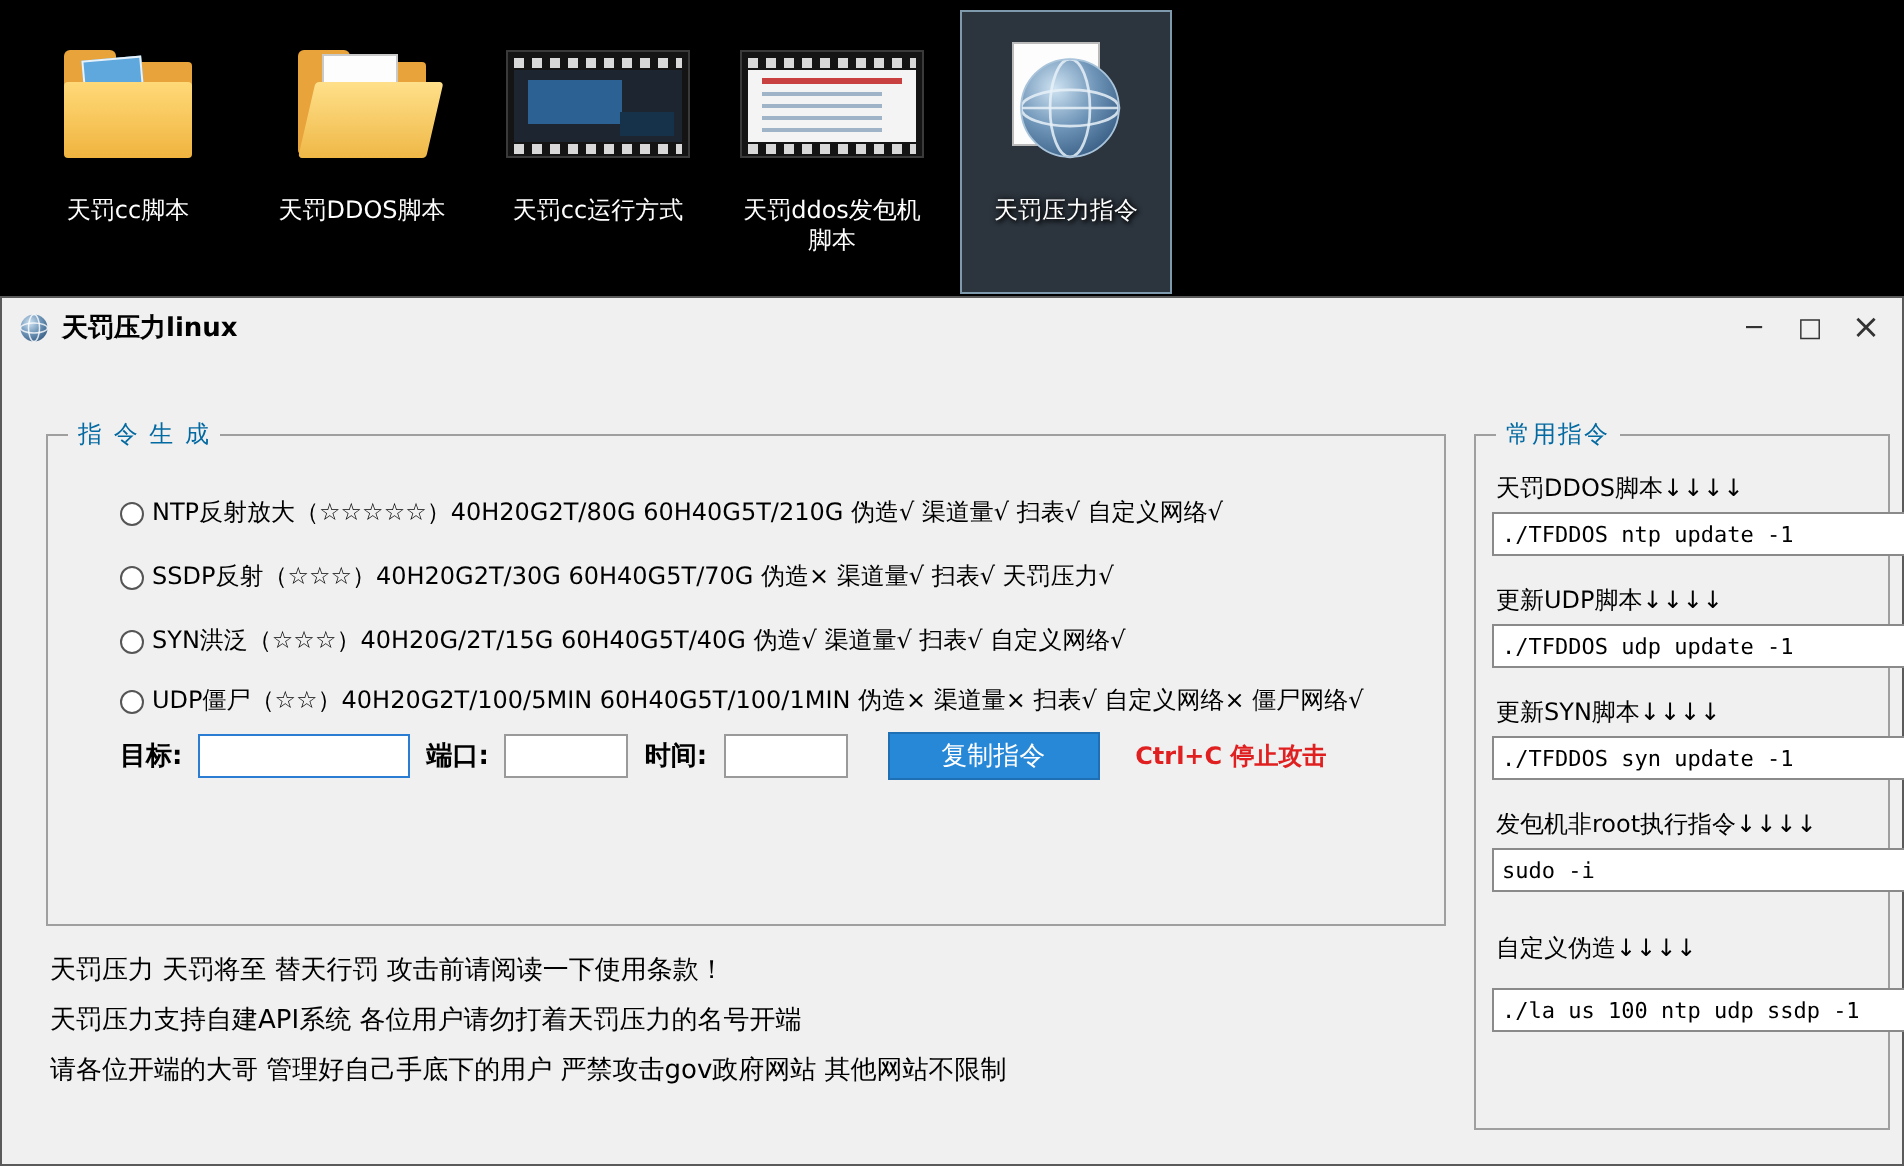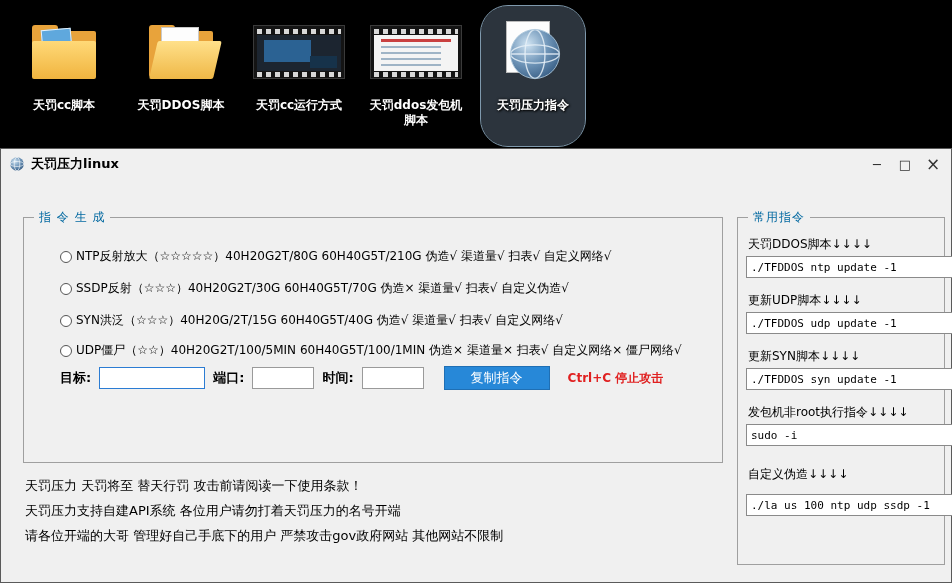--- a/index.html
+++ b/index.html
@@ -2,22 +2,22 @@
 <html><head>
 <meta charset="utf-8">
 <style>
   * { margin:0; padding:0; box-sizing:border-box; }
   html,body { background:#222; }
   body { font-family:"DejaVu Sans","Liberation Sans",sans-serif; }
   .screen { position:relative; width:952px; height:583px; overflow:hidden; background:#000; }
 
   
   .desktop { position:absolute; left:0; top:0; width:952px; height:148px; background:#000; }
-  .icon-slot { position:absolute; top:6px; height:140px; display:flex; flex-direction:column; align-items:center; cursor:default;font-weight:bold; }
-  .icon-slot.selected { background:rgba(125,150,175,.35); outline:1px solid #7f99ad;border-radius:27px; }
+  .icon-slot { position:absolute; top:6px; height:140px; display:flex; flex-direction:column; align-items:center; cursor:default; }
+  .icon-slot.selected { background:rgba(125,150,175,.35); outline:1px solid #7f99ad; }
   .art-area { height:92px; display:flex; align-items:center; justify-content:center; }
   .icon-label { color:#fff; font-size:12px; text-align:center; line-height:15px; text-shadow:1px 1px 2px #000, 0 0 3px #000; }
 
   
   .folder { position:relative; width:68px; height:54px; }
   .f-back { position:absolute; left:2px; top:6px; width:64px; height:46px; background:#e8a33b; border-radius:2px; }
   .f-back::before { content:''; position:absolute; top:-6px; left:0; width:26px; height:8px; background:#e8a33b; border-radius:3px 3px 0 0; }
   .f-paper-blue { position:absolute; left:12px; top:4px; width:30px; height:32px; background:#5fa8dd; border:1px solid #e8f2fa; transform:rotate(-5deg); }
   .f-paper-white { position:absolute; left:14px; top:2px; width:38px; height:34px; background:#fdfdfd; border:1px solid #c9c9c9; }
   .f-front { position:absolute; left:2px; bottom:0; width:64px; height:38px; background:linear-gradient(#ffd978,#f0b43f); border-radius:2px; }
@@ -168,21 +168,21 @@
 
     <div class="groupbox gen-group">
       <span class="legend">指 令 生 成</span>
 
       <div class="option-row" style="top:30px;">
         <span class="radio"></span>
         <span>NTP反射放大（☆☆☆☆☆）40H20G2T/80G  60H40G5T/210G  伪造√ 渠道量√ 扫表√ 自定义网络√</span>
       </div>
       <div class="option-row" style="top:62px;">
         <span class="radio"></span>
-        <span>SSDP反射（☆☆☆）40H20G2T/30G  60H40G5T/70G 伪造× 渠道量√ 扫表√ 自定义伪造√</span>
+        <span>SSDP反射（☆☆☆）40H20G2T/30G  60H40G5T/70G 伪造× 渠道量√ 扫表√ 天罚压力√</span>
       </div>
       <div class="option-row" style="top:94px;">
         <span class="radio"></span>
         <span>SYN洪泛（☆☆☆）40H20G/2T/15G 60H40G5T/40G 伪造√ 渠道量√ 扫表√ 自定义网络√</span>
       </div>
       <div class="option-row" style="top:124px;">
         <span class="radio"></span>
         <span>UDP僵尸（☆☆）40H20G2T/100/5MIN 60H40G5T/100/1MIN  伪造× 渠道量× 扫表√ 自定义网络× 僵尸网络√</span>
       </div>
 

